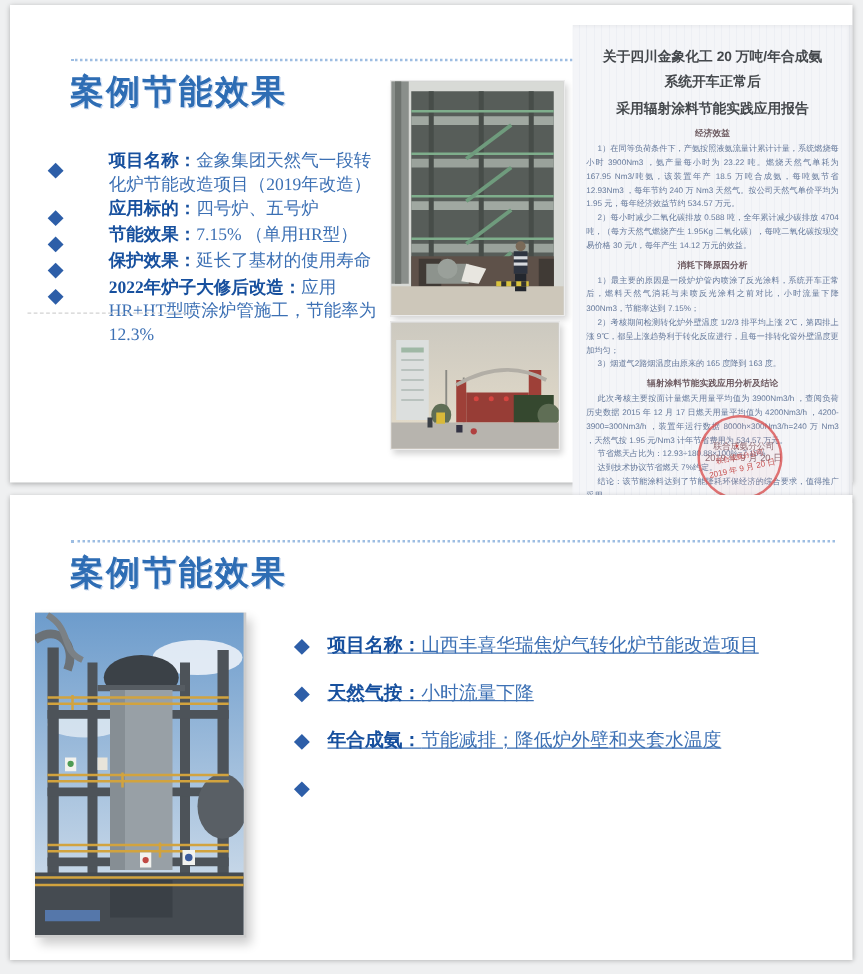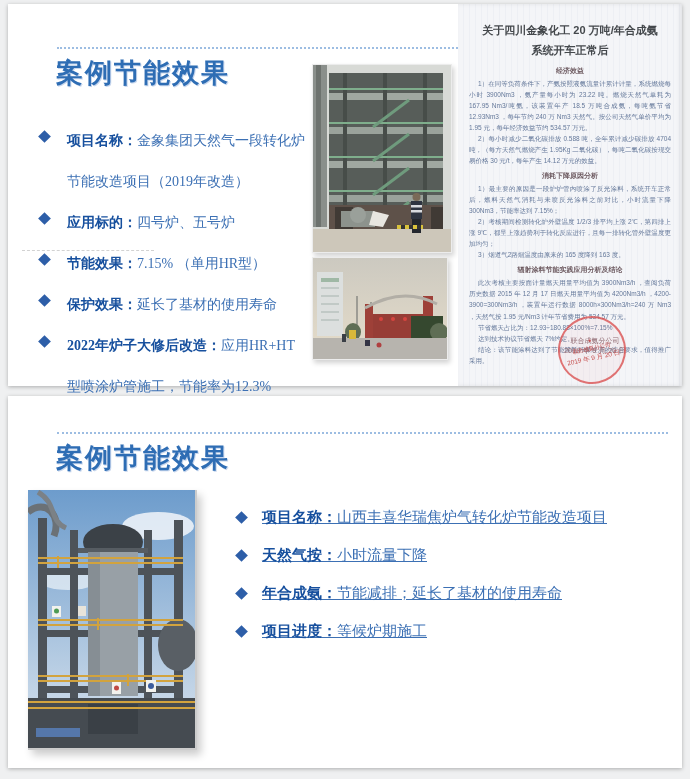--- a/index.html
+++ b/index.html
@@ -26,37 +26,37 @@
   .bullets { position:absolute; }
   .s1-bullets { left:30px; top:116px; width:268px; }
   .s2-bullets { left:227px; top:102px; width:430px; }
 
   .bullet-row { display:flex; align-items:flex-start; }
   .diamond { flex:0 0 auto; width:9px; height:9px; background:#2d5ea8;
              transform:rotate(45deg); }
   .s1-bullets .diamond { margin:12px 18px 0 2px; }
   .s2-bullets .diamond { margin:15px 16px 0 2px; }
   .b-text { font-family:"Liberation Serif", serif; color:#3c70b4; }
-  .s1-bullets .b-text { font-size:14px; line-height:41px; }
+  .s1-bullets .b-text { font-size:14px; line-height:19px;margin-left:20px; }
   .s2-bullets .b-text { font-size:15px; line-height:38px;text-decoration:underline; }
   .b-label { font-weight:700; color:#17509e; }
 
   .guide-line { position:absolute; left:14px; top:246px; width:132px; height:0;
                 border-top:1px dashed #d2d2d2; }
 
   .photo { position:absolute; border:1px solid #ececec; background:#ccc;
            box-shadow:2px 3px 5px rgba(0,0,0,.18); }
   .photo svg { display:block; }
   .photo1 { left:304px; top:60px;  width:140px; height:189px; }
   .photo2 { left:304px; top:253px; width:136px; height:103px; }
   .photo3 { left:20px;  top:94px;  width:169px; height:260px; border:none;
             box-shadow:4px 5px 8px rgba(0,0,0,.2); }
 
   
-  .doc { position:absolute; left:450px; top:0; width:224px; height:382px;
+  .doc { position:absolute; left:450px; top:16px; width:224px; height:382px;
          overflow:hidden; padding:16px 11px 16px 11px;
          background:repeating-linear-gradient(90deg,#f4f5f8 0 5px,#edeff4 5px 6px);
          box-shadow:-2px 0 4px rgba(0,0,0,.08) inset; }
   .doc-title { font-size:11px; font-weight:700; color:#44484c; text-align:center;
                line-height:1.85; font-family:"Liberation Sans", sans-serif; }
   .doc-sec-h { font-size:7px; font-weight:700; color:#6d5a60; text-align:center;
                margin:5px 0 2px; }
   .doc-p { font-size:6.5px; color:#64789a; line-height:1.7; text-align:justify;
            text-indent:1.4em; }
   .doc-sign { position:absolute; left:72px; top:332px; width:130px; text-align:center;
@@ -186,20 +186,21 @@
         <rect x="29" y="76" width="4" height="8" fill="#3a3f46"></rect>
         <rect x="52" y="82" width="5" height="6" fill="#334"></rect>
         <circle cx="66" cy="87" r="2.5" fill="#b04040"></circle>
       </svg>
     </div>
 
     <div class="doc">
       <div class="doc-title">
         <div>关于四川金象化工 20 万吨/年合成氨</div>
         <div>系统开车正常后</div>
+        <div>采用辐射涂料节能实践应用报告</div>
       </div>
       <div class="doc-sec-h">经济效益</div>
       <p class="doc-p">1）在同等负荷条件下，产氨按照液氨流量计累计计量，系统燃烧每小时 3900Nm3 ，氨产量每小时为 23.22 吨。燃烧天然气单耗为 167.95 Nm3/吨氨，该装置年产 18.5 万吨合成氨，每吨氨节省 12.93Nm3 ，每年节约 240 万 Nm3 天然气。按公司天然气单价平均为 1.95 元，每年经济效益节约 534.57 万元。</p>
       <p class="doc-p">2）每小时减少二氧化碳排放 0.588 吨，全年累计减少碳排放 4704 吨，（每方天然气燃烧产生 1.95Kg 二氧化碳），每吨二氧化碳按现交易价格 30 元/t，每年产生 14.12 万元的效益。</p>
       <div class="doc-sec-h">消耗下降原因分析</div>
       <p class="doc-p">1）最主要的原因是一段炉炉管内喷涂了反光涂料，系统开车正常后，燃料天然气消耗与未喷反光涂料之前对比，小时流量下降 300Nm3，节能率达到 7.15%；</p>
       <p class="doc-p">2）考核期间检测转化炉外壁温度 1/2/3 排平均上涨 2℃，第四排上涨 9℃，都呈上涨趋势利于转化反应进行，且每一排转化管外壁温度更加均匀；</p>
       <p class="doc-p">3）烟道气2路烟温度由原来的 165 度降到 163 度。</p>
       <div class="doc-sec-h">辐射涂料节能实践应用分析及结论</div>
       <p class="doc-p">此次考核主要按面计量燃天用量平均值为 3900Nm3/h ，查阅负荷历史数据 2015 年 12 月 17 日燃天用量平均值为 4200Nm3/h ，4200-3900=300Nm3/h ，装置年运行数据 8000h×300Nm3/h=240 万 Nm3 ，天然气按 1.95 元/Nm3 计年节省费用为 534.57 万元。</p>
@@ -284,22 +285,21 @@
       <div class="bullet-row">
         <span class="diamond"></span>
         <span class="b-text"><span class="b-label">项目名称：</span><span>山西丰喜华瑞焦炉气转化炉节能改造项目</span></span>
       </div>
       <div class="bullet-row">
         <span class="diamond"></span>
         <span class="b-text"><span class="b-label">天然气按：</span><span>小时流量下降</span></span>
       </div>
       <div class="bullet-row">
         <span class="diamond"></span>
-        <span class="b-text"><span class="b-label">年合成氨：</span><span>节能减排；延长了基材的使用寿命</span></span>
-      </div>
-      <div class="bullet-row">
-        <span class="diamond"></span>
-        <span class="b-text"><span class="b-label">项目进度：</span><span>等候炉期施工</span></span>
+        <span class="b-text"><span class="b-label">年合成氨：</span><span>节能减排；降低炉外壁和夹套水温度</span></span>
+      </div>
+      <div class="bullet-row">
+        <span class="diamond"></span>
       </div>
     </div>
   </div>
 
 </div>
 
 </body></html>

